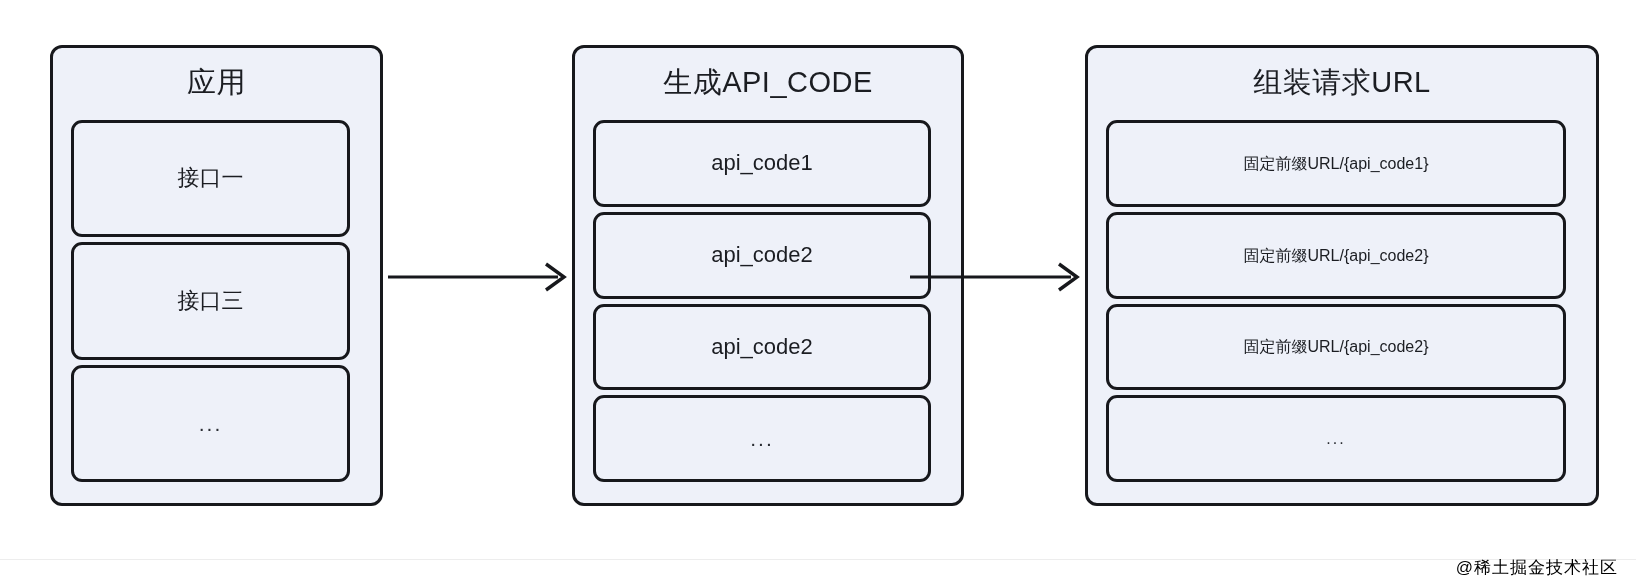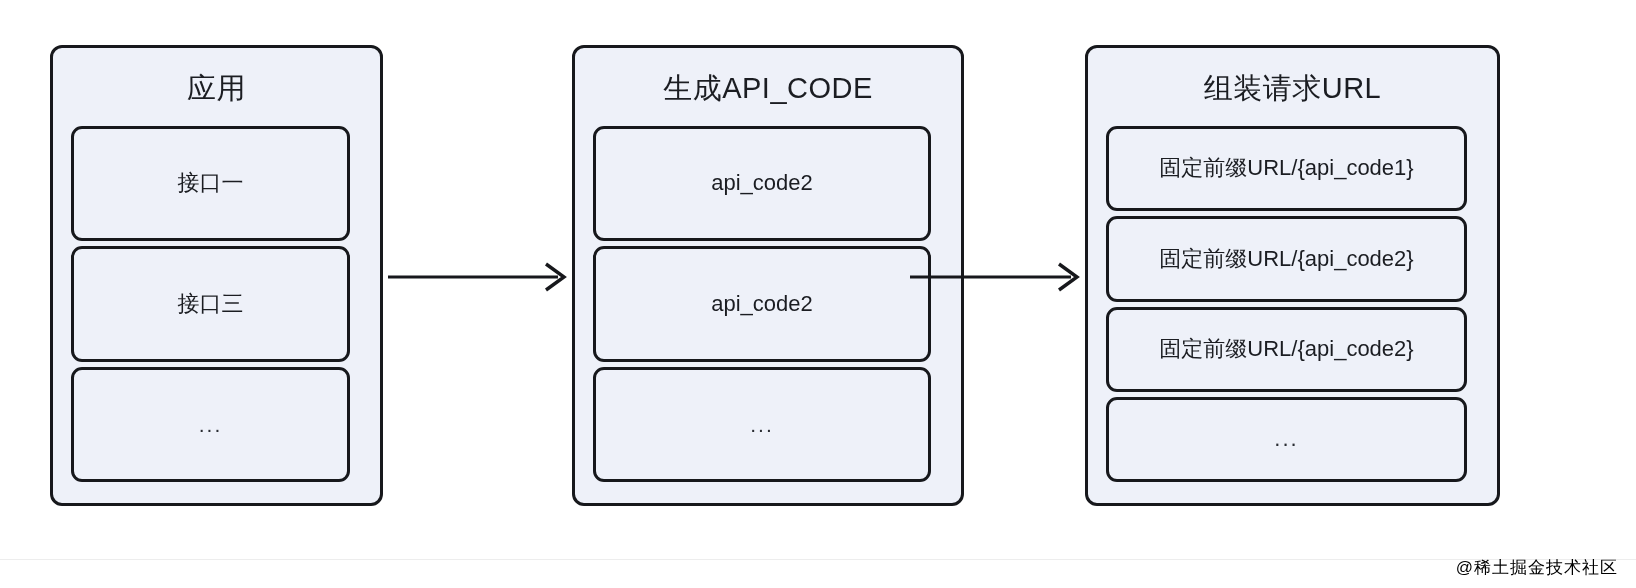--- a/index.html
+++ b/index.html
@@ -34,21 +34,21 @@
     align-items: stretch;
     overflow: hidden;
   }
   .stage-title {
     flex: 0 0 auto;
     text-align: center;
     color: #1b1d22;
     font-size: 29px;
     line-height: 1;
     letter-spacing: 0.5px;
-    padding-top: 26px;
+    padding-top: 20px;
     padding-bottom: 23px;
     user-select: none;
   }
   .stage-items {
     flex: 1 1 auto;
     display: flex;
     flex-direction: column;
     padding: 0 30px 21px 18px;
     gap: 5px;
   }
@@ -71,23 +71,23 @@
   }
   .item.ellipsis {
     font-size: 21px;
     letter-spacing: 2px;
     color: #2a2d33;
   }
 
   
   #stage-1 { left: 50px;   top: 45px; width: 333px;  height: 461px; }
   #stage-2 { left: 572px;  top: 45px; width: 392px;  height: 461px; }
-  #stage-3 { left: 1085px; top: 45px; width: 415px;  height: 461px; }
+  #stage-3 { left: 1085px; top: 45px; width: 514px;  height: 461px; }
 
-  #stage-3 .item { font-size: 22px; }
+  #stage-3 .item { font-size: 16px; }
 
   
   .arrow {
     position: absolute;
     height: 40px;
   }
   #arrow-1 { left: 388px; top: 257px; width: 180px; }
   #arrow-2 { left: 910px; top: 257px; width: 171px; }
 
   
@@ -125,20 +125,21 @@
   </div>
 
   <svg class="arrow" id="arrow-1" viewBox="0 0 180 40" preserveAspectRatio="none">
     <line x1="0" y1="20" x2="170" y2="20" stroke="#17181c" stroke-width="3.2" stroke-linecap="butt"></line>
     <polyline points="158,7 176,20 158,33" fill="none" stroke="#17181c" stroke-width="3.4" stroke-linejoin="miter" stroke-linecap="butt"></polyline>
   </svg>
 
   <div class="stage" id="stage-2">
     <div class="stage-title">生成API_CODE</div>
     <div class="stage-items">
+      <div class="item">api_code1</div>
       <div class="item">api_code2</div>
       <div class="item">api_code2</div>
       <div class="item ellipsis">...</div>
     </div>
   </div>
 
   <svg class="arrow" id="arrow-2" viewBox="0 0 171 40" preserveAspectRatio="none">
     <line x1="0" y1="20" x2="161" y2="20" stroke="#17181c" stroke-width="3.2" stroke-linecap="butt"></line>
     <polyline points="149,7 167,20 149,33" fill="none" stroke="#17181c" stroke-width="3.4" stroke-linejoin="miter" stroke-linecap="butt"></polyline>
   </svg>

